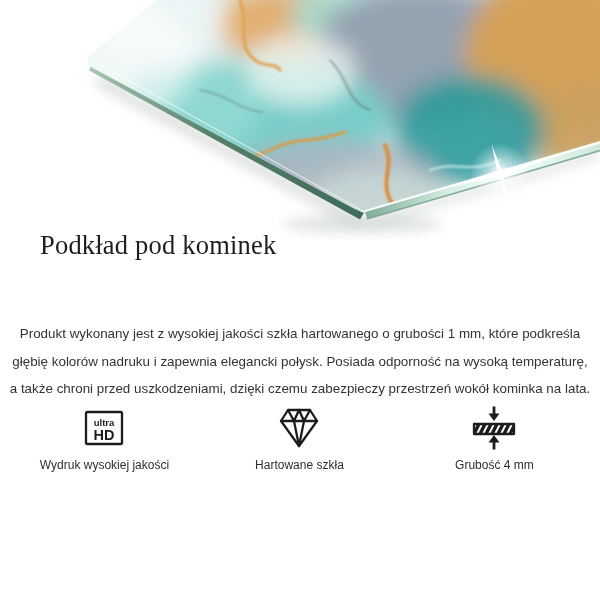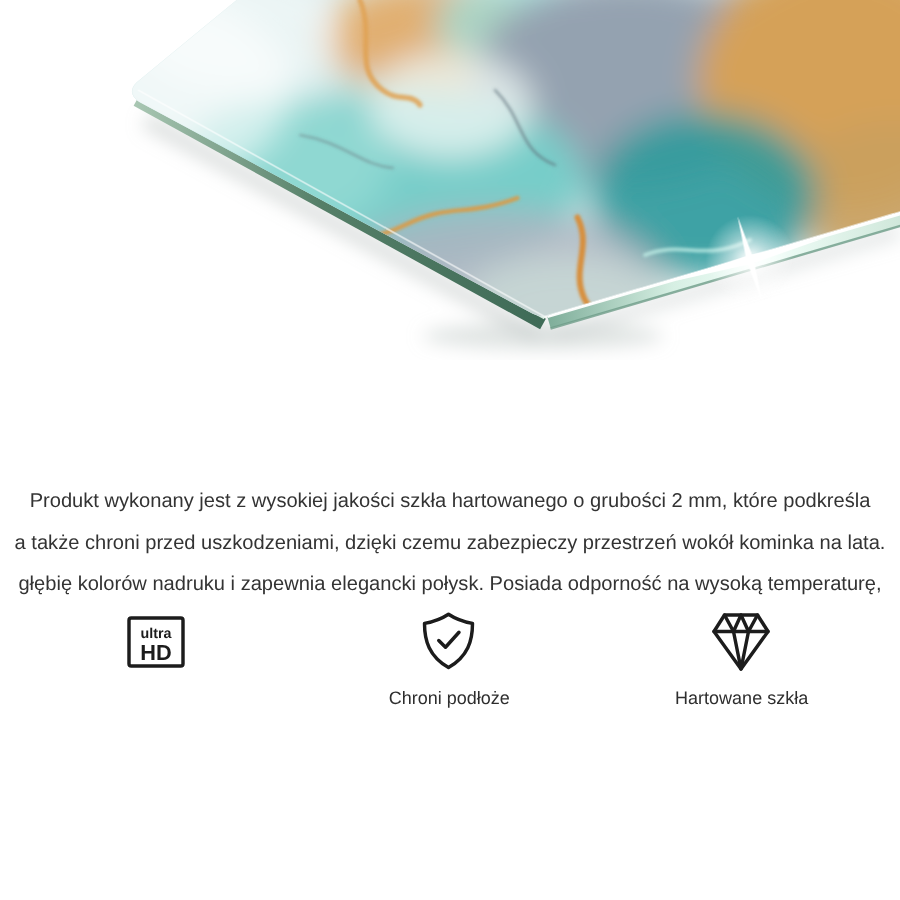--- a/index.html
+++ b/index.html
@@ -110,55 +110,68 @@
       <circle r="30" fill="url(#glow)"></circle>
       <g transform="rotate(-16)">
         <path d="M -52 0 L 0 -3 L 52 0 L 0 3 Z" fill="#ffffff"></path>
         <path d="M 0 -30 L 2.4 0 L 0 30 L -2.4 0 Z" fill="#ffffff"></path>
       </g>
       <circle r="3" fill="#ffffff"></circle>
     </g>
   </svg>
 
   <h1 class="heading">
+    <span>Podkład pod kominek</span>
   </h1>
 
   <p class="desc">
-    <span>Produkt wykonany jest z wysokiej jakości szkła hartowanego o grubości 2 mm, które podkreśla</span>
+    <span>Produkt wykonany jest z wysokiej jakości szkła hartowanego o grubości 1 mm, które podkreśla</span>
+    <span>głębię kolorów nadruku i zapewnia elegancki połysk. Posiada odporność na wysoką temperaturę,</span>
     <span>a także chroni przed uszkodzeniami, dzięki czemu zabezpieczy przestrzeń wokół kominka na lata.</span>
-    <span>głębię kolorów nadruku i zapewnia elegancki połysk. Posiada odporność na wysoką temperaturę,</span>
   </p>
 
   <div class="features">
 
 
     <div class="cell">
       <svg class="icon" viewBox="0 0 48 48">
         <rect class="ln" x="6" y="8" width="36" height="32" rx="1.5" stroke-width="2.6"></rect>
         <text class="ictext" x="24" y="21.5" font-size="9.5">ultra</text>
         <text class="ictext" x="24" y="36" font-size="14.5">HD</text>
       </svg>
+      <div class="label">Wydruk wysokiej jakości</div>
     </div>
 
-    <div class="cell">
-      <svg class="icon" viewBox="0 0 48 48">
-        <path class="ln" d="M 24 5.5 C 19.5 8.5 13.5 10.6 8 11.6 C 8 23 11 33.5 24 41 C 37 33.5 40 23 40 11.6 C 34.5 10.6 28.5 8.5 24 5.5 Z"></path>
-        <path class="ln" d="M 17.5 23 L 22 27.5 L 31 17.5"></path>
-      </svg>
-      <div class="label">Chroni podłoże</div>
-    </div>
 
     <div class="cell">
       <svg class="icon" viewBox="0 0 48 48">
         <g class="ln" stroke-width="2.1">
           <path d="M 24 42 L 6 17 L 13 6 H 35 L 42 17 Z"></path>
           <path d="M 6 17 H 42"></path>
           <path d="M 13 6 L 19 17 M 35 6 L 29 17 M 24 6 L 19 17 M 24 6 L 29 17"></path>
           <path d="M 19 17 L 24 42 M 29 17 L 24 42"></path>
         </g>
       </svg>
       <div class="label">Hartowane szkła</div>
     </div>
 
 
+    <div class="cell">
+      <svg class="icon" viewBox="0 0 48 48">
+        <defs>
+            <clipPath id="bar">
+              <rect x="5" y="21" width="38" height="8"></rect>
+            </clipPath>
+          </defs>
+        <rect class="ln" x="4" y="20" width="40" height="10" stroke-width="2.2"></rect>
+        <g clip-path="url(#bar)" stroke="#1c1c1c" stroke-width="3.4" fill="none">
+          <path d="M 2 34 L 11 16 M 8 34 L 17 16 M 14 34 L 23 16 M 20 34 L 29 16 M 26 34 L 35 16 M 32 34 L 41 16 M 38 34 L 47 16"></path>
+        </g>
+        <path class="fl" d="M 22.6 2.5 h 2.8 V 10 h -2.8 Z"></path>
+        <path class="fl" d="M 24 17 L 18.5 9.5 H 29.5 Z"></path>
+        <path class="fl" d="M 22.6 45.5 h 2.8 V 38 h -2.8 Z"></path>
+        <path class="fl" d="M 24 31 L 18.5 38.5 H 29.5 Z"></path>
+      </svg>
+      <div class="label">Grubość 4 mm</div>
+    </div>
 
   </div>
 </div>
 
 </body></html>

